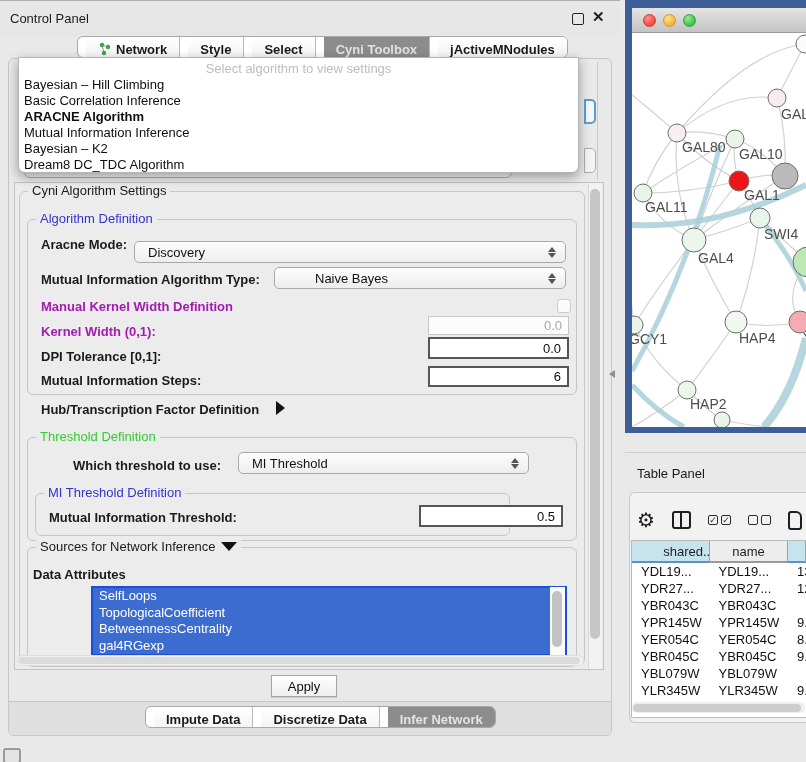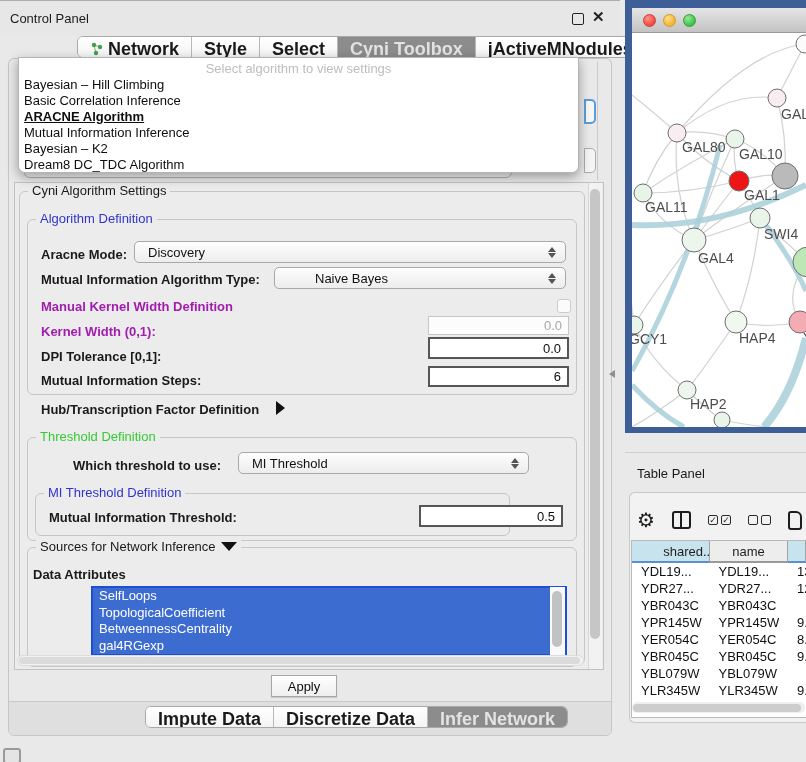--- a/index.html
+++ b/index.html
@@ -8,42 +8,42 @@
   .abs { position:absolute; }
 
   
   #cp-titlebar { left:0; top:0; width:620px; height:36px; background:#E7E7E7; border-top:1px solid #ADADAD; }
   #cp-title { left:10px; top:11px; font-size:13px; color:#1c1c1c; }
   #cp-float { left:572px; top:13px; width:12px; height:12px; border:1.6px solid #222; border-radius:2px; background:transparent; }
   #cp-close { left:592px; top:8px; font-size:15px; font-weight:bold; color:#222; }
 
   
   .seg { display:flex; border:1px solid #A9A9A9; border-radius:6px; overflow:hidden; background:#fff; height:22px; }
-  .seg .tab { display:flex; align-items:center; justify-content:center; padding:12px 12px; font-size:18px; font-weight:600; color:#1a1a1a; border-right:1px solid #B9B9B9; background:linear-gradient(#ffffff,#f2f2f2); white-space:nowrap; }
+  .seg .tab { display:flex; align-items:center; justify-content:center; padding:12px 12px; font-size:13px; font-weight:600; color:#1a1a1a; border-right:1px solid #B9B9B9; background:linear-gradient(#ffffff,#f2f2f2); white-space:nowrap;margin-left:8px; }
   .seg .tab:last-child { border-right:none; }
   .seg .tab.sel { background:#8C8C8C; color:#E3E3E3; }
   #top-tabs { left:77px; top:36px; }
   #bottom-tabs { left:145px; top:706px; }
 
   #cp-content { left:8px; top:58px; width:604px; height:678px; border:1px solid #C6C6C6; border-radius:6px; background:#E9E9E9; }
   #cp-bottomband { left:9px; top:701px; width:602px; height:34px; background:#DFDFDF; border-top:1px solid #C9C9C9; border-radius:0 0 6px 6px; }
 
   
   .vline { width:1px; background:#C9C9C9; }
   #frag-combo-focused { left:584px; top:99px; width:12px; height:25px; border:2px solid #5B9DD9; border-radius:0 5px 5px 0; background:#F7F7F7; }
   #frag-combo2 { left:584px; top:148px; width:12px; height:25px; border:1px solid #ADADAD; border-radius:0 5px 5px 0; background:#F4F4F4; }
 
   
   #bg-combo { left:24px; top:150px; width:488px; height:28px; border:1px solid #B2B2B2; border-radius:6px; background:#F3F3F3; color:#9A9A9A; font-size:13px; line-height:26px; padding-left:14px; }
 
   
   #popup { left:18px; top:57px; width:561px; height:116px; background:#fff; border:1px solid #B5B5B5; border-radius:0 0 7px 7px; box-shadow:0 4px 12px rgba(0,0,0,.35); z-index:40; }
   #popup-placeholder { text-align:center; color:#BDBDBD; font-size:13px; padding-top:3px; height:19px; }
   .popup-item { font-size:13px; color:#0e0e0e; padding:1px 0 1px 5px; line-height:14px; }
-  .popup-item.bold { font-weight:bold;text-decoration:underline; }
+  .popup-item.bold { font-weight:bold; }
 
   
   #settings { left:14px; top:182px; width:590px; height:488px; border:1px solid #C2C2C2; background:#ECECEC; overflow:hidden; }
   #settings-vscroll { left:588px; top:183px; width:14px; height:486px; background:#F2F2F2; border-left:1px solid #D7D7D7; }
   #settings-vthumb { left:590px; top:189px; width:10px; height:450px; background:#C6C6C6; border-radius:5px; }
   .groupbox { position:absolute; border:1px solid #C6C6C6; border-radius:6px;text-decoration:underline; }
   .grouplabel { position:absolute; top:-9px; left:8px; background:#ECECEC; padding:0 4px; font-size:13px; color:#1a1a1a; white-space:nowrap; }
   .grouplabel.blue  { color:#3333CC; }
   .grouplabel.green { color:#33CC33; }
   .lbl  { position:absolute; font-size:13px; font-weight:bold; color:#1a1a1a; white-space:nowrap; }
@@ -157,21 +157,21 @@
 </div>
 
 <div class="abs" id="settings">
   <div class="groupbox" style="left:4px; top:8px; width:566px; height:474px;">
     <span class="grouplabel">Cyni Algorithm Settings</span>
   </div>
 
   <div class="groupbox" style="left:12px; top:36px; width:550px; height:176px;">
     <span class="grouplabel blue">Algorithm Definition</span>
   </div>
-  <span class="lbl" style="left:26px; top:64px;">Aracne Mode:</span>
+  <span class="lbl" style="left:26px; top:54px;">Aracne Mode:</span>
   <div class="combo" style="left:119px; top:58px; width:432px;">
     <span>Discovery</span>
     <span class="stepper">
         <i class="up"></i>
         <i class="dn"></i>
       </span>
   </div>
   <span class="lbl" style="left:26px; top:89px;">Mutual Information Algorithm Type:</span>
   <div class="combo" style="left:259px; top:84px; width:292px;padding-left:40px;">
     <span>Naive Bayes</span>

